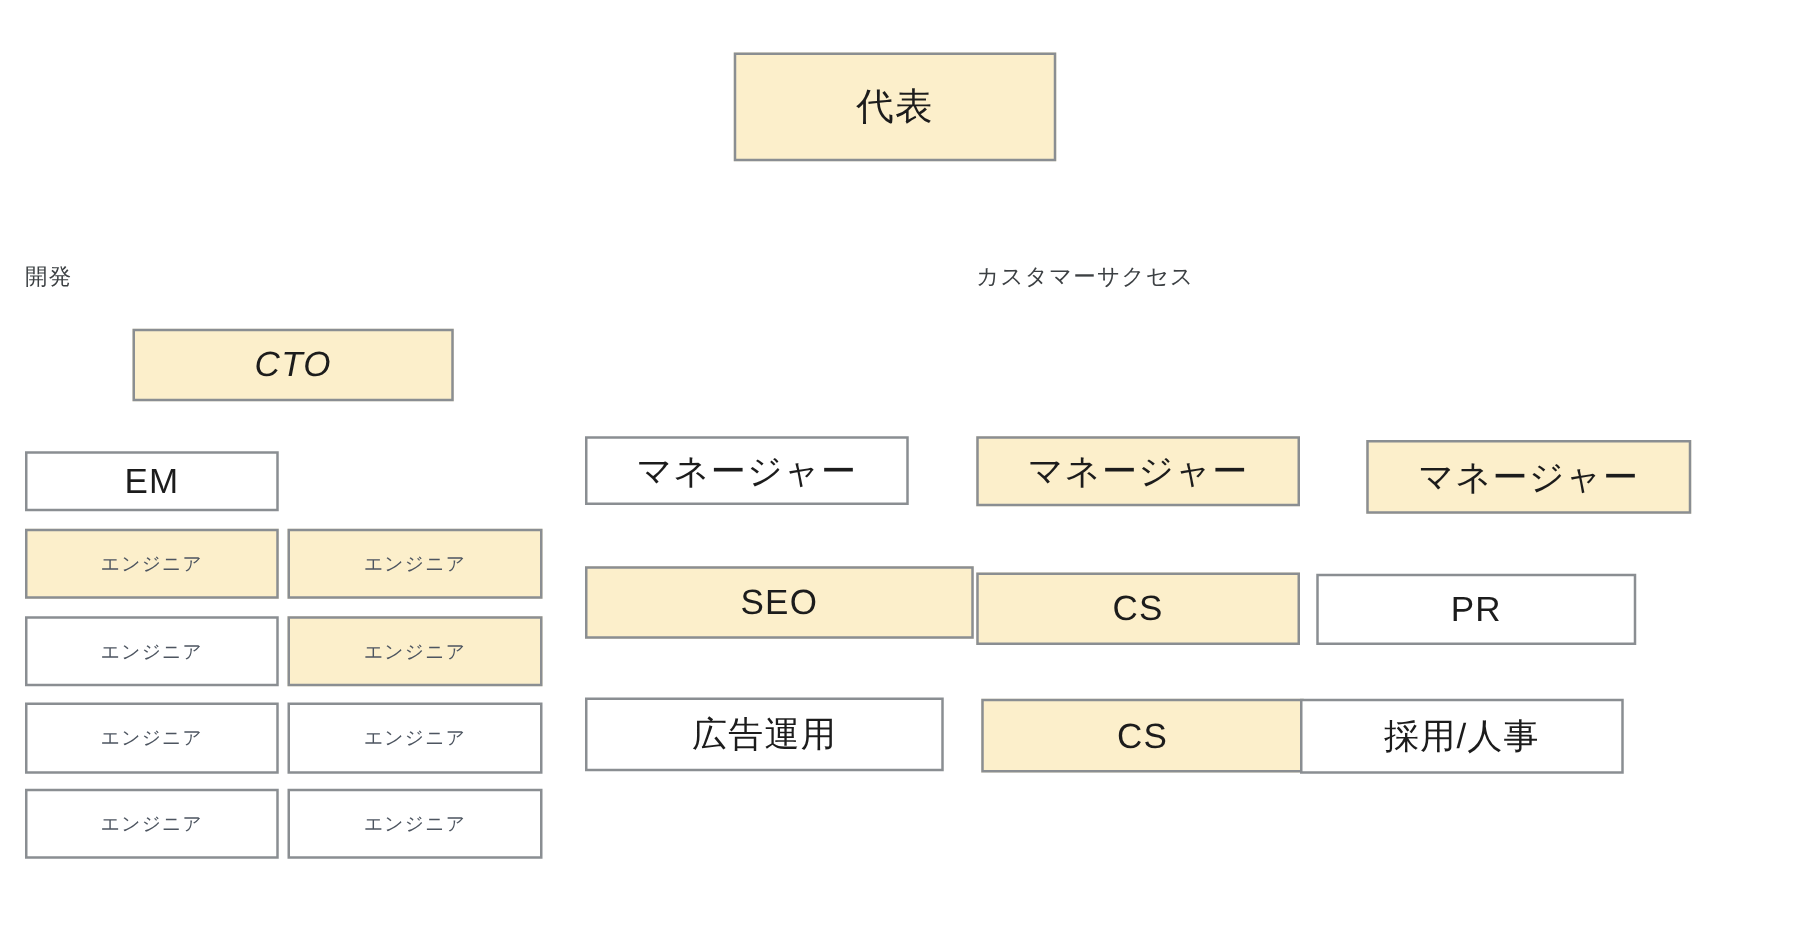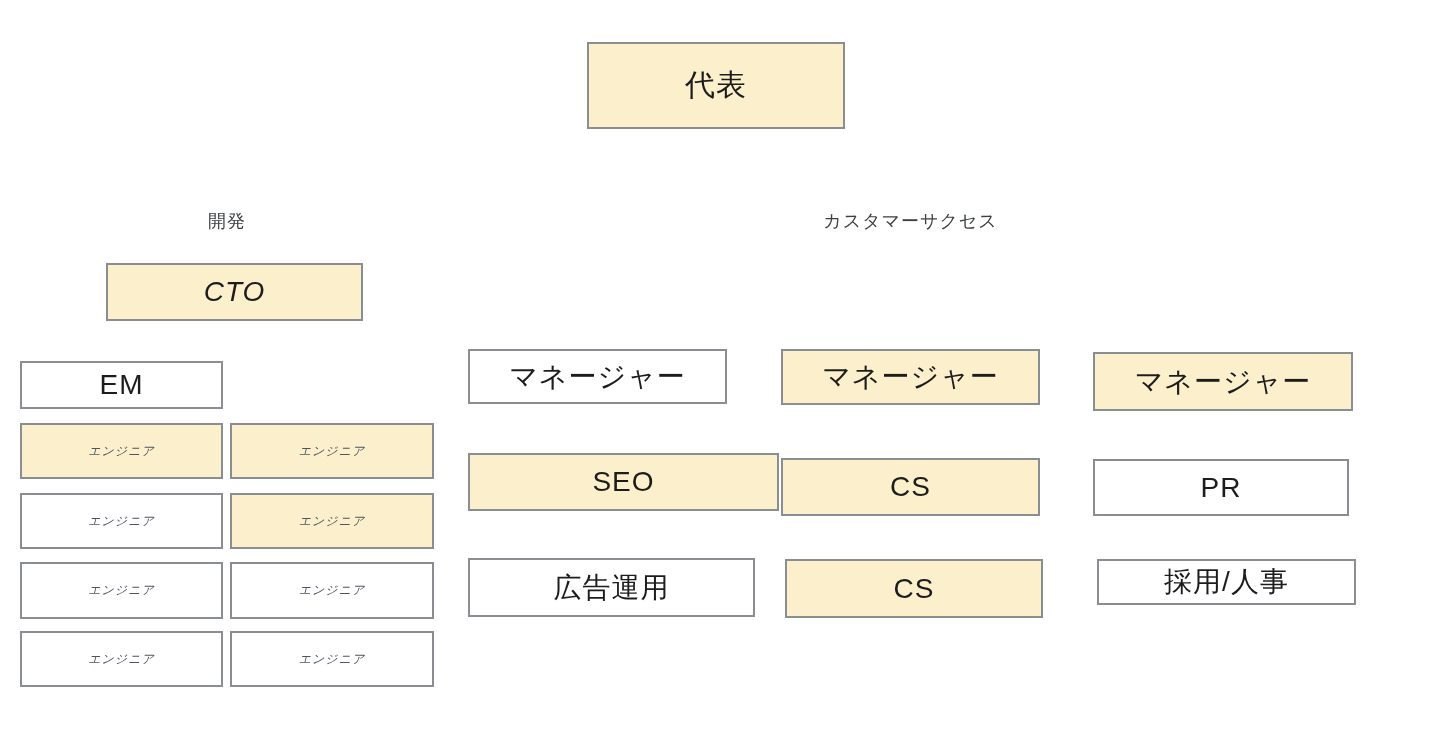--- a/index.html
+++ b/index.html
@@ -29,28 +29,26 @@
     letter-spacing: 1px;
     white-space: nowrap;
   }
   .box--highlight {
     background: var(--box-fill-highlight, #fcefcb);
   }
   .box--root {
     font-size: 30px;
   }
   .box--small {
-    font-size: 12px;
+    font-size: 15px;
     letter-spacing: 1px;
     color: var(--text-engineer, #4d5560);
-    font-style: italic;
   }
   .col-header {
     position: absolute;
-    text-align: center;
     font-size: 18px;
     color: var(--text-header, #3c4043);
     letter-spacing: 1px;
     white-space: nowrap;
   }
 </style>
 </head>
 <body>
 
 <div class="stage">
@@ -110,20 +108,20 @@
   <div class="box box--highlight" style="left:781px; top:427px; width:259px; height:58px;">
     <span>CS</span>
   </div>
   <div class="box box--highlight" style="left:785px; top:528px; width:258px; height:59px;">
     <span>CS</span>
   </div>
 
   <div class="box box--highlight" style="left:1093px; top:321px; width:260px; height:59px;">
     <span>マネージャー</span>
   </div>
-  <div class="box" style="left:1093px; top:428px; width:256px; height:57px;align-items:center;">
+  <div class="box" style="left:1053px; top:428px; width:256px; height:57px;align-items:center;">
     <span>PR</span>
   </div>
-  <div class="box" style="left:1097px; top:528px; width:259px; height:46px;">
+  <div class="box" style="left:1040px; top:528px; width:259px; height:60px;">
     <span>採用/人事</span>
   </div>
 
 </div>
 
 </body></html>

